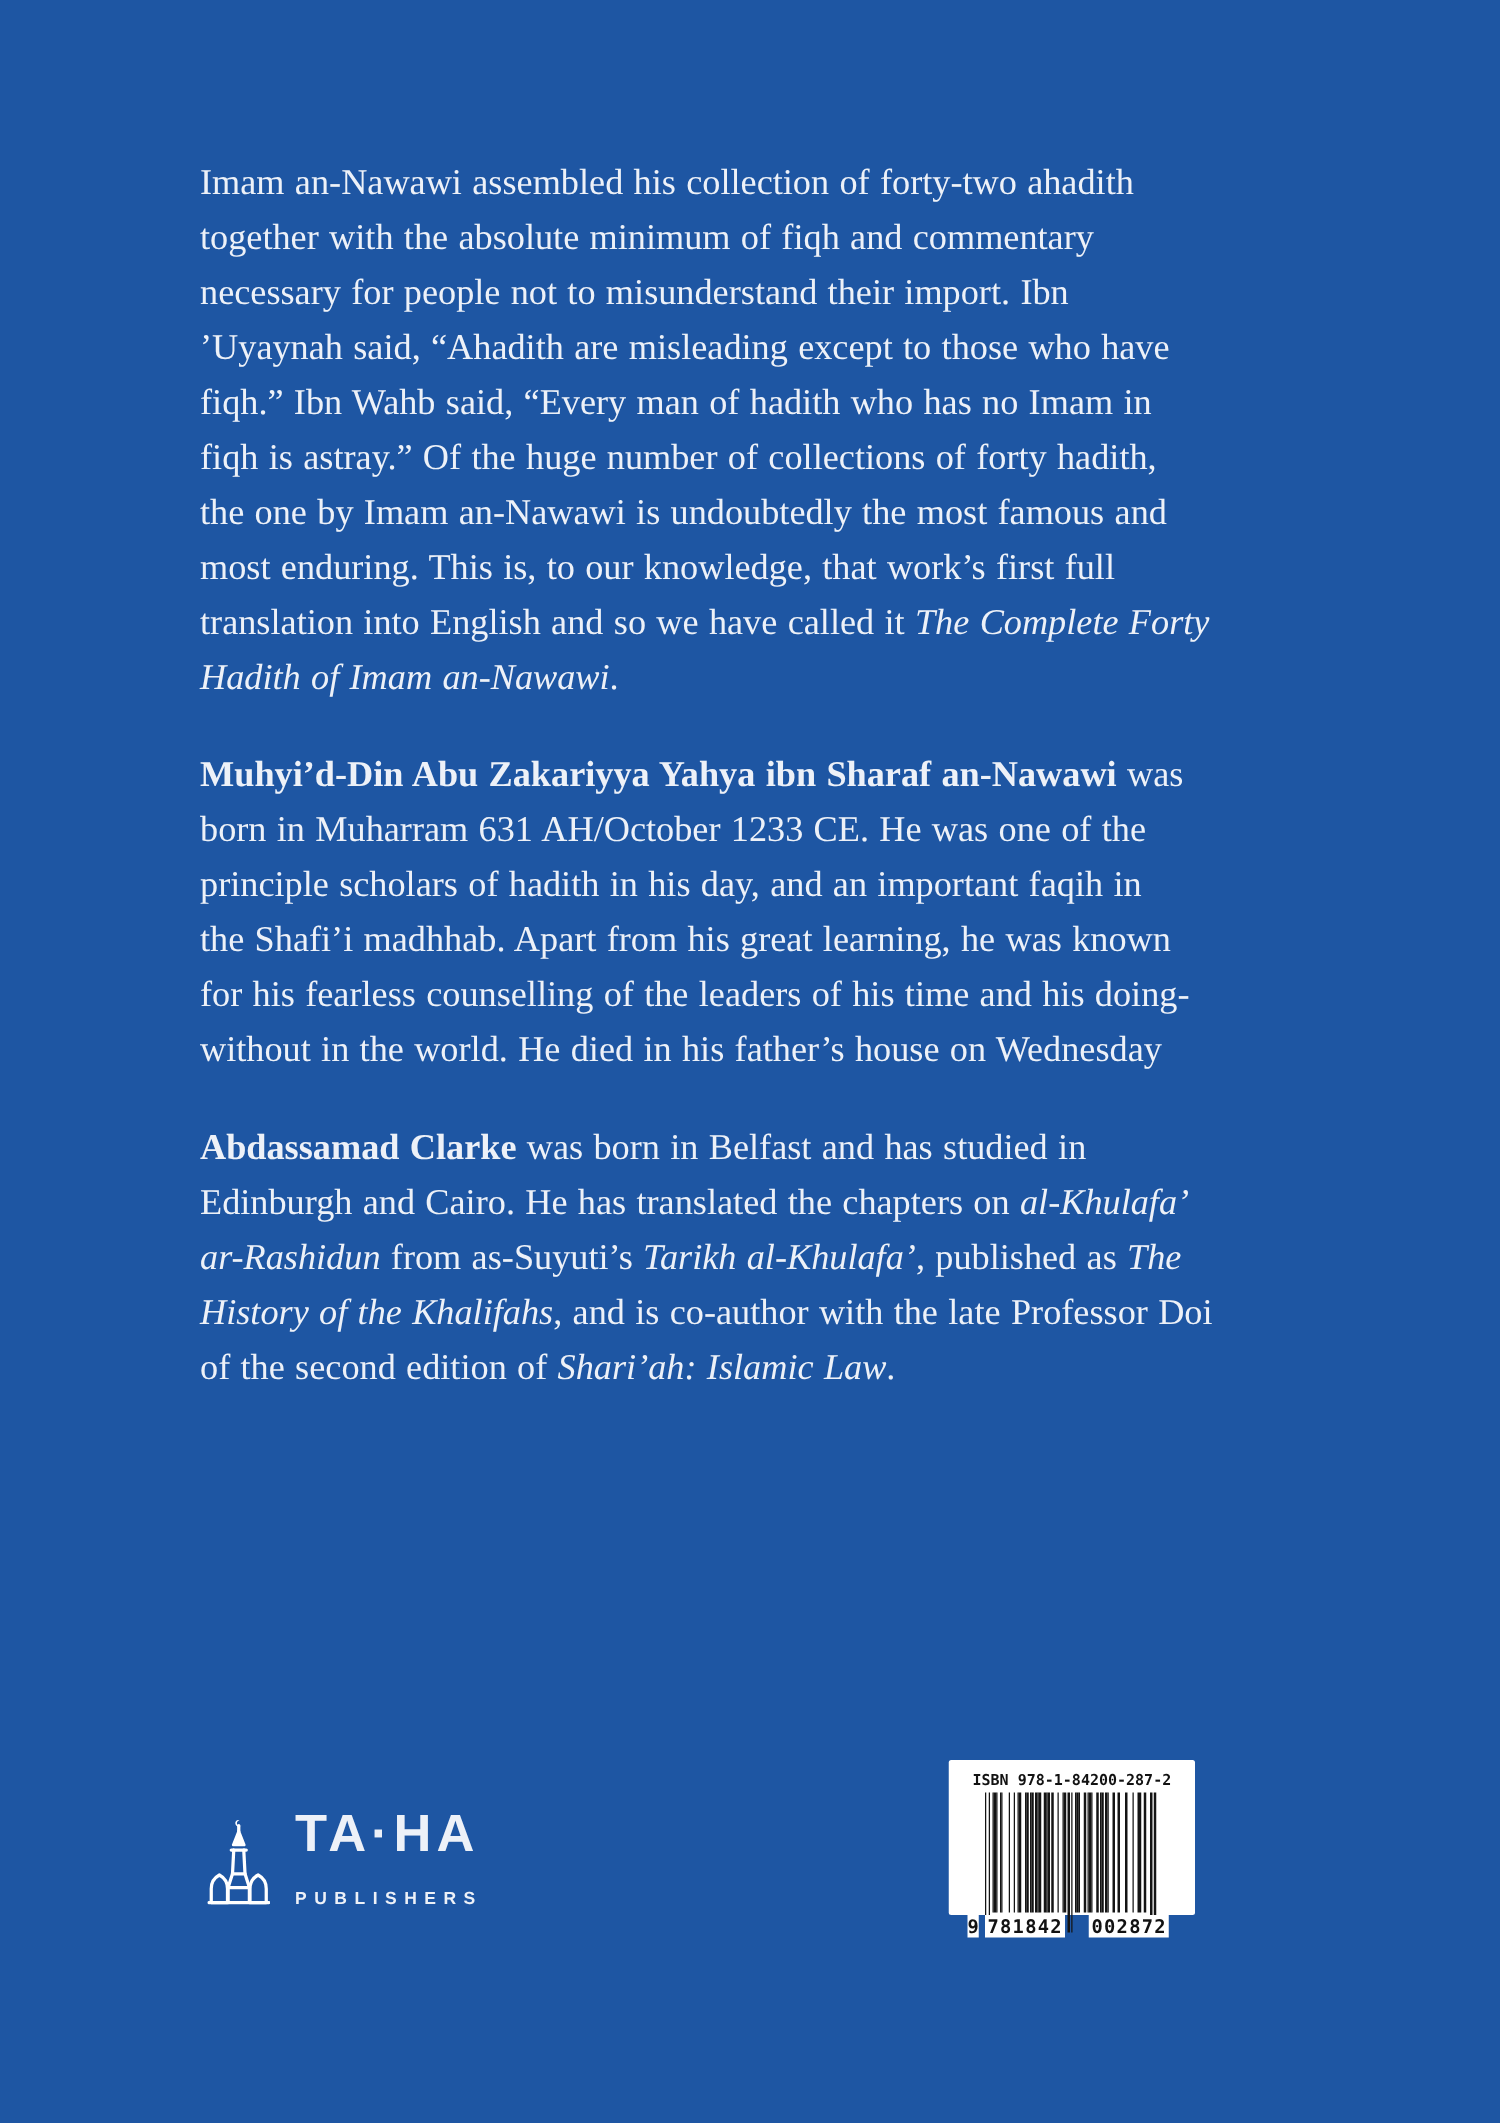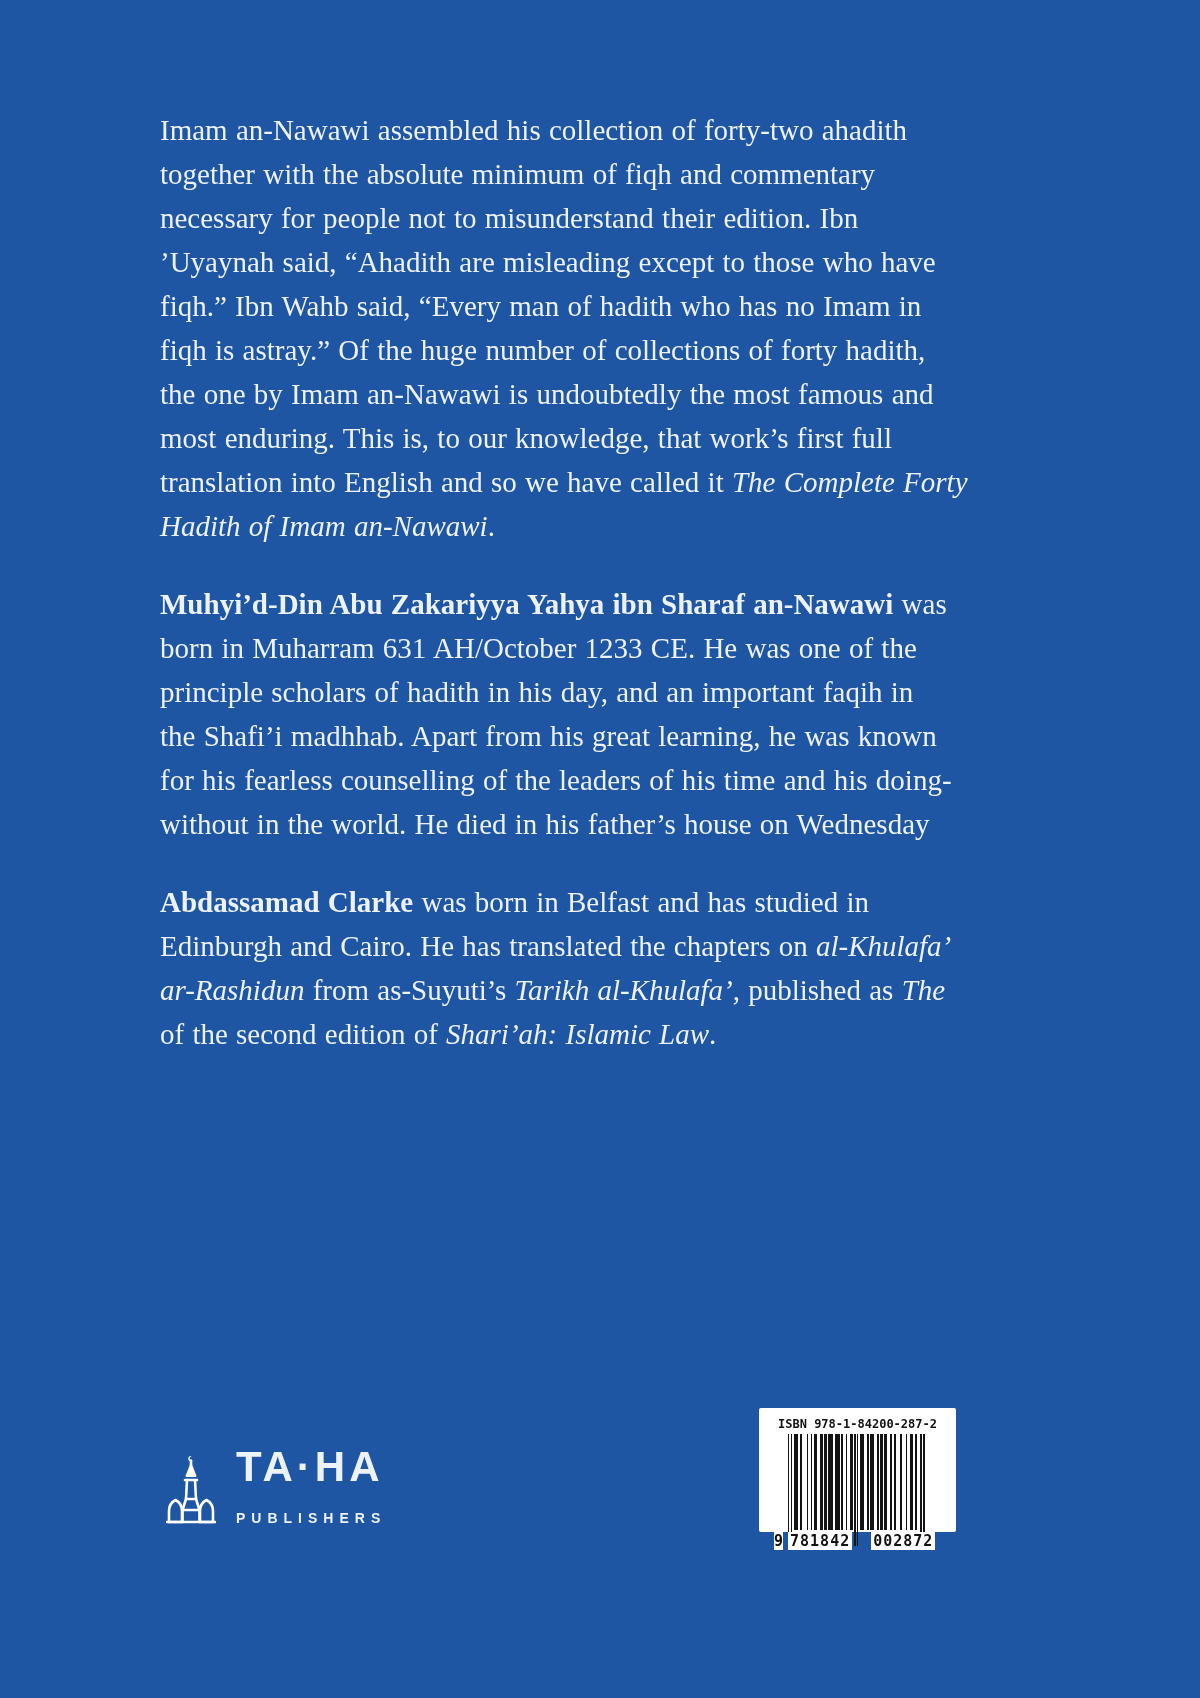--- a/index.html
+++ b/index.html
@@ -10,21 +10,21 @@
     overflow: hidden;
     font-family: "Liberation Serif", serif;
   }
   
   .text-block {
     position: absolute;
     left: 160px;
     top: 108px;
     width: 830px;
   }
-  .para { margin: 0 0 34px 0; }
+  .para { margin: 16px 0 34px 0; }
   .line {
     white-space: nowrap;
     height: 44px;
     line-height: 44px;
     font-size: 29px;
     word-spacing: 1px;
   }
   .seg-b { font-weight: bold; }
   .seg-i { font-style: italic; }
   .seg-sup {
@@ -112,41 +112,42 @@
 </style>
 </head>
 <body>
 
 <div class="page" style="background: rgb(30, 86, 163); color: rgb(237, 241, 248);">
 
   <main class="text-block" id="text-block">
       <div class="para">
         <div class="line"><span>Imam an-Nawawi assembled his collection of forty-two ahadith</span></div>
         <div class="line"><span>together with the absolute minimum of fiqh and commentary</span></div>
-        <div class="line"><span>necessary for people not to misunderstand their edition. Ibn</span></div>
+        <div class="line"><span>necessary for people not to misunderstand their import. Ibn</span></div>
         <div class="line"><span>’Uyaynah said, “Ahadith are misleading except to those who have</span></div>
         <div class="line"><span>fiqh.” Ibn Wahb said, “Every man of hadith who has no Imam in</span></div>
         <div class="line"><span>fiqh is astray.” Of the huge number of collections of forty hadith,</span></div>
         <div class="line"><span>the one by Imam an-Nawawi is undoubtedly the most famous and</span></div>
         <div class="line"><span>most enduring. This is, to our knowledge, that work’s first full</span></div>
         <div class="line"><span>translation into English and so we have called it </span><span class="seg-i">The Complete Forty</span></div>
         <div class="line"><span class="seg-i">Hadith of Imam an-Nawawi</span><span>.</span></div>
       </div>
       <div class="para">
         <div class="line"><span class="seg-b">Muhyi’d-Din Abu Zakariyya Yahya ibn Sharaf an-Nawawi</span><span> was</span></div>
         <div class="line"><span>born in Muharram 631 AH/October 1233 CE. He was one of the</span></div>
         <div class="line"><span>principle scholars of hadith in his day, and an important faqih in</span></div>
         <div class="line"><span>the Shafi’i madhhab. Apart from his great learning, he was known</span></div>
         <div class="line"><span>for his fearless counselling of the leaders of his time and his doing-</span></div>
         <div class="line"><span>without in the world. He died in his father’s house on Wednesday</span></div>
       </div>
       <div class="para">
         <div class="line"><span class="seg-b">Abdassamad Clarke</span><span> was born in Belfast and has studied in</span></div>
         <div class="line"><span>Edinburgh and Cairo. He has translated the chapters on </span><span class="seg-i">al-Khulafa’</span></div>
         <div class="line"><span class="seg-i">ar-Rashidun</span><span> from as-Suyuti’s </span><span class="seg-i">Tarikh al-Khulafa’</span><span>, published as </span><span class="seg-i">The</span></div>
+        <div class="line"><span class="seg-i">History of the Khalifahs</span><span>, and is co-author with the late Professor Doi</span></div>
         <div class="line"><span>of the second edition of </span><span class="seg-i">Shari’ah: Islamic Law</span><span>.</span></div>
       </div>
     </main>
 
   <div class="logo">
     <svg class="logo-icon" width="50" height="76" viewBox="0 0 50 76" fill="none" stroke="#ffffff" stroke-width="2.6" stroke-linecap="round" stroke-linejoin="round">
 
       <path d="M25.6 4.2 c-1.8 0.4 -2.6 2.2 -1.6 3.6 c0.8 1.1 2.4 1.2 3.3 0.4 c-1.6 1.8 -4.4 1.2 -5 -1 c-0.5 -1.9 1.2 -3.6 3.3 -3z" fill="#ffffff" stroke="none"></path>
       <line x1="25" y1="8.5" x2="25" y2="13"></line>
 

